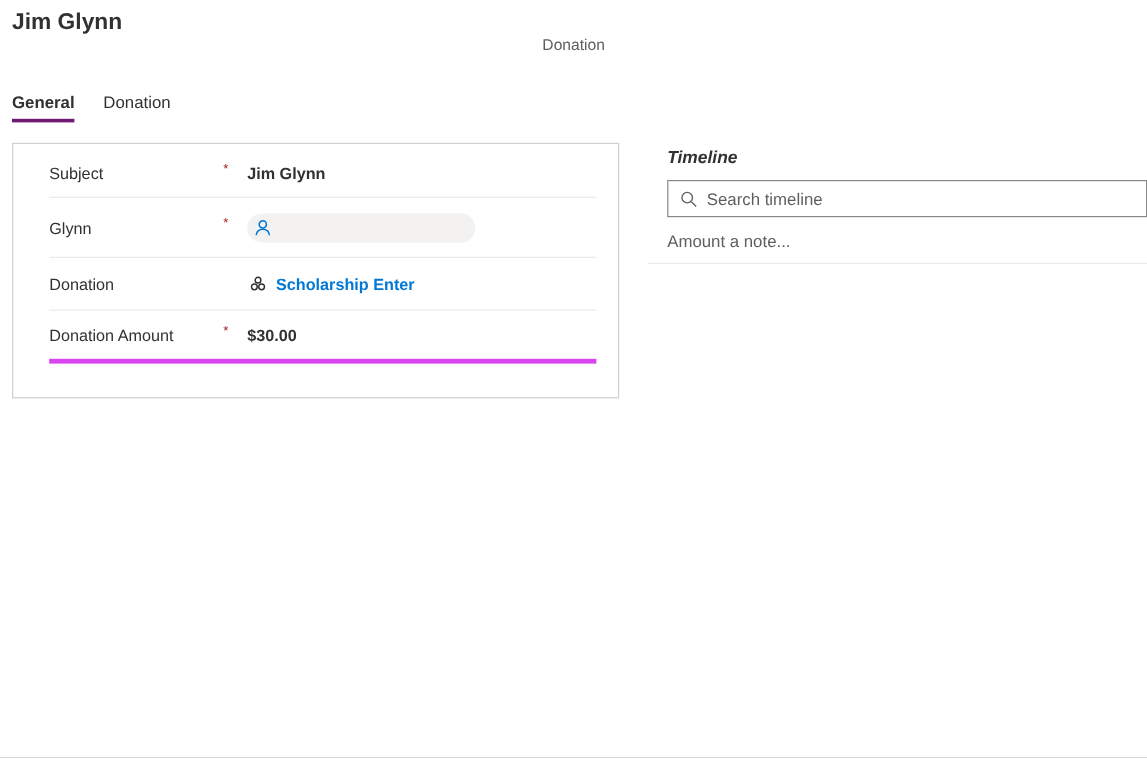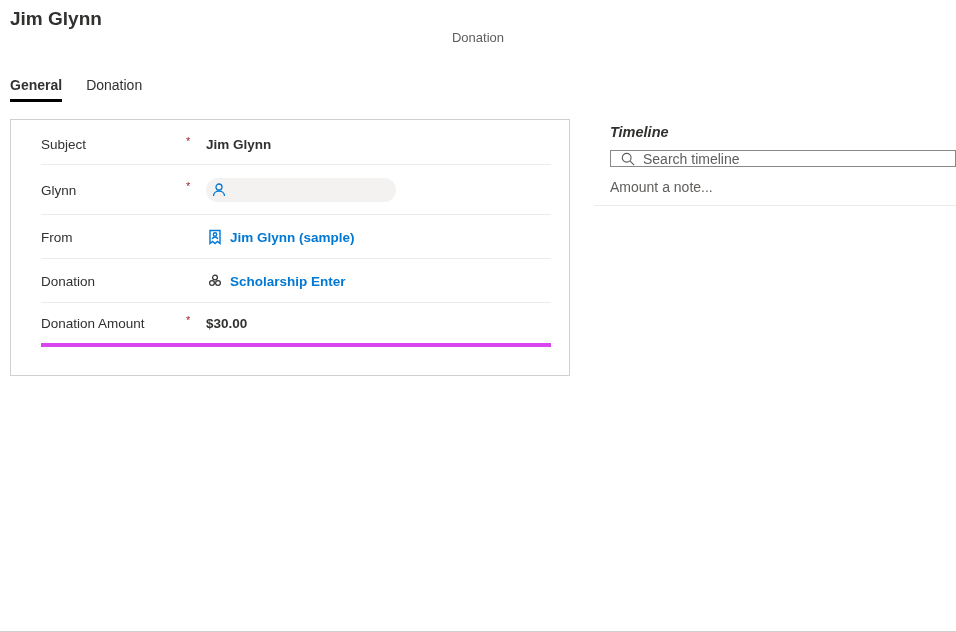--- a/index.html
+++ b/index.html
@@ -38,30 +38,30 @@
       border-bottom: 1px solid transparent;
     }
     .tab {
       font-size: 14px;
       padding: 6px 0;
       cursor: pointer;
       color: #323130;
     }
     .tab.active {
       font-weight: 600;
-      border-bottom: 3px solid #000000;
+      border-bottom: 3px solid #701a75;
       text-align: right;
     }
     .main-area {
       display: flex;
       gap: 24px;
       padding: 16px 0 0 10px;
     }
     .form-card {
-      width: 560px;
+      width: 506px;
       border: 1px solid #d2d0ce;
       background: #fff;
       padding: 4px 0 28px 0;
     }
     .form-row {
       display: flex;
       align-items: center;
       padding: 13px 0 12px 0;
       border-bottom: 1px solid #edebe9;
       margin: 0 18px 0 30px;
@@ -121,21 +121,21 @@
       border-left: none;
     }
     .timeline-title {
       font-size: 14.5px;
       font-weight: 600;
       padding: 3px 0 10px 16px;
       font-style: italic;
     }
     .search-box {
       border: 1px solid #8a8886;
-      height: 17px;
+      height: 31px;
       display: flex;
       align-items: center;
       gap: 8px;
       padding: 0 10px;
       margin: 0 0 0 16px;
     }
     .search-box input {
       border: none;
       outline: none;
       font-size: 14px;
@@ -196,34 +196,20 @@
         <span class="icon-wrap">
           <svg viewBox="0 0 16 16" width="16" height="16" fill="none" stroke="#0078d4" stroke-width="1.3">
             <circle cx="8" cy="5" r="3"></circle>
             <path d="M2.5 14c0-3 2.5-5 5.5-5s5.5 2 5.5 5"></path>
           </svg>
         </span>
         <span></span>
       </div>
     </div>
 
-    <div class="form-row">
-      <div class="form-label">From</div>
-      <div class="required-mark"></div>
-      <div class="form-value link">
-        <span class="icon-wrap">
-          <svg viewBox="0 0 16 16" width="16" height="16" fill="none" stroke="#0078d4" stroke-width="1.4">
-            <path d="M3 1.5h10v13l-2.5-2-2.5 2-2.5-2-2.5 2z"></path>
-            <circle cx="8" cy="5.5" r="1.7"></circle>
-            <path d="M5.2 10c.5-1.3 1.6-2 2.8-2s2.3.7 2.8 2"></path>
-          </svg>
-        </span>
-        <span>Jim Glynn (sample)</span>
-      </div>
-    </div>
 
     <div class="form-row">
       <div class="form-label">Donation</div>
       <div class="required-mark"></div>
       <div class="form-value link">
         <span class="icon-wrap">
           <svg viewBox="0 0 16 16" width="16" height="16" fill="none" stroke="#323130" stroke-width="1.2">
             <circle cx="8" cy="4.5" r="2.4"></circle>
             <circle cx="5" cy="10" r="2.4"></circle>
             <circle cx="11" cy="10" r="2.4"></circle>

